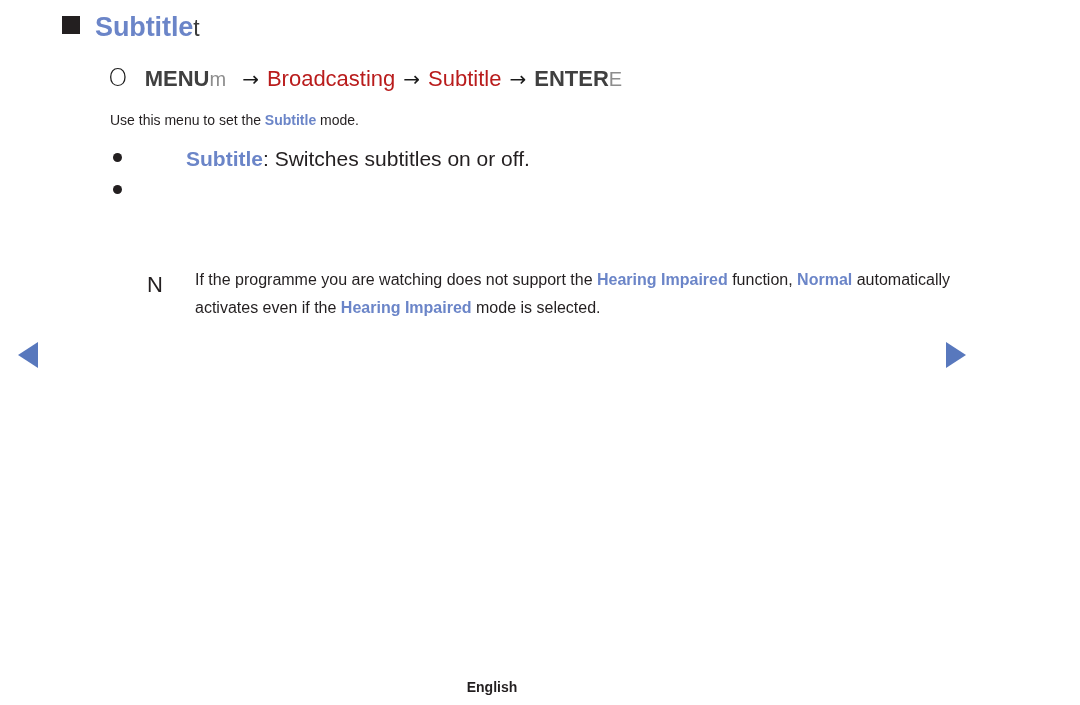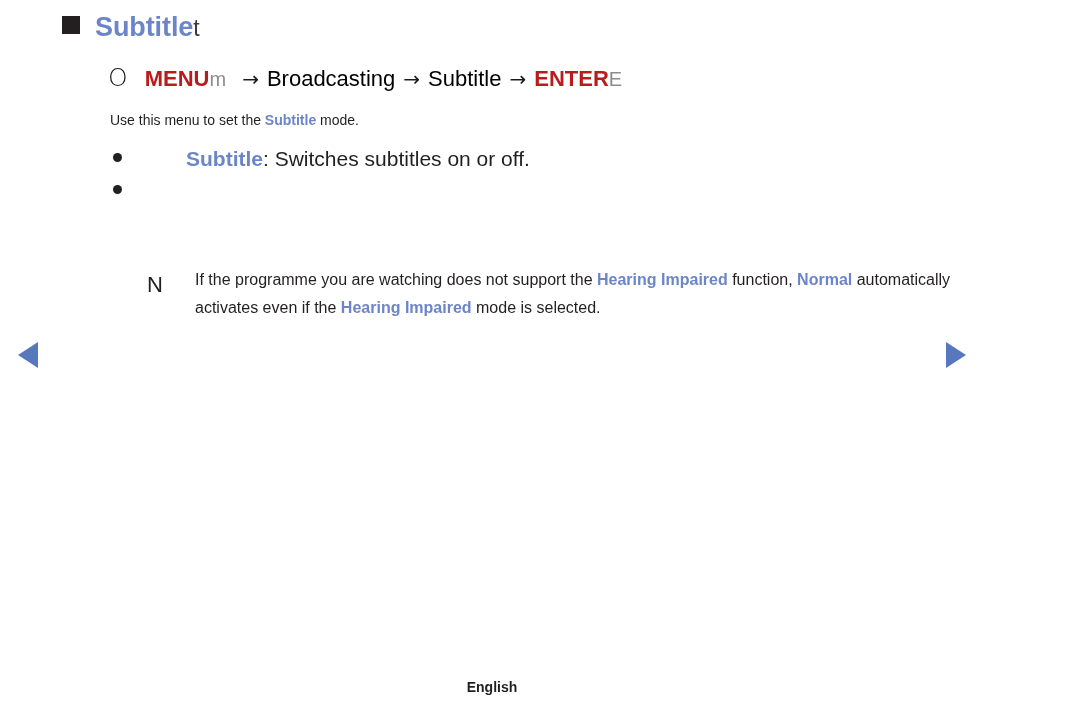--- a/index.html
+++ b/index.html
@@ -68,37 +68,37 @@
   }
   .circle-glyph {
     font-size: 25px;
     font-weight: 300;
     color: #1a1a1a;
     margin-right: 17px;
     font-family: "DejaVu Sans", sans-serif;
   }
   .mp-bold {
     font-weight: bold;
-    color: #b91c1c;
+    color: #404040;
     margin-top: 29px;
   }
   .mp-key-suffix {
     font-weight: normal;
     color: #8d8d8d;
     font-size: 20px;
   }
   .mp-arrow {
     color: #1a1a1a;
     font-weight: normal;
     margin: 0 8px;
     font-family: "DejaVu Sans", sans-serif;
     font-size: 20px;
   }
   .mp-blue {
-    color: #000000;
+    color: #b91c1c;
     font-weight: normal;
   }
   .mp-gap {
     display: inline-block;
     width: 8px;
   }
 
   
   .intro {
     position: absolute;

